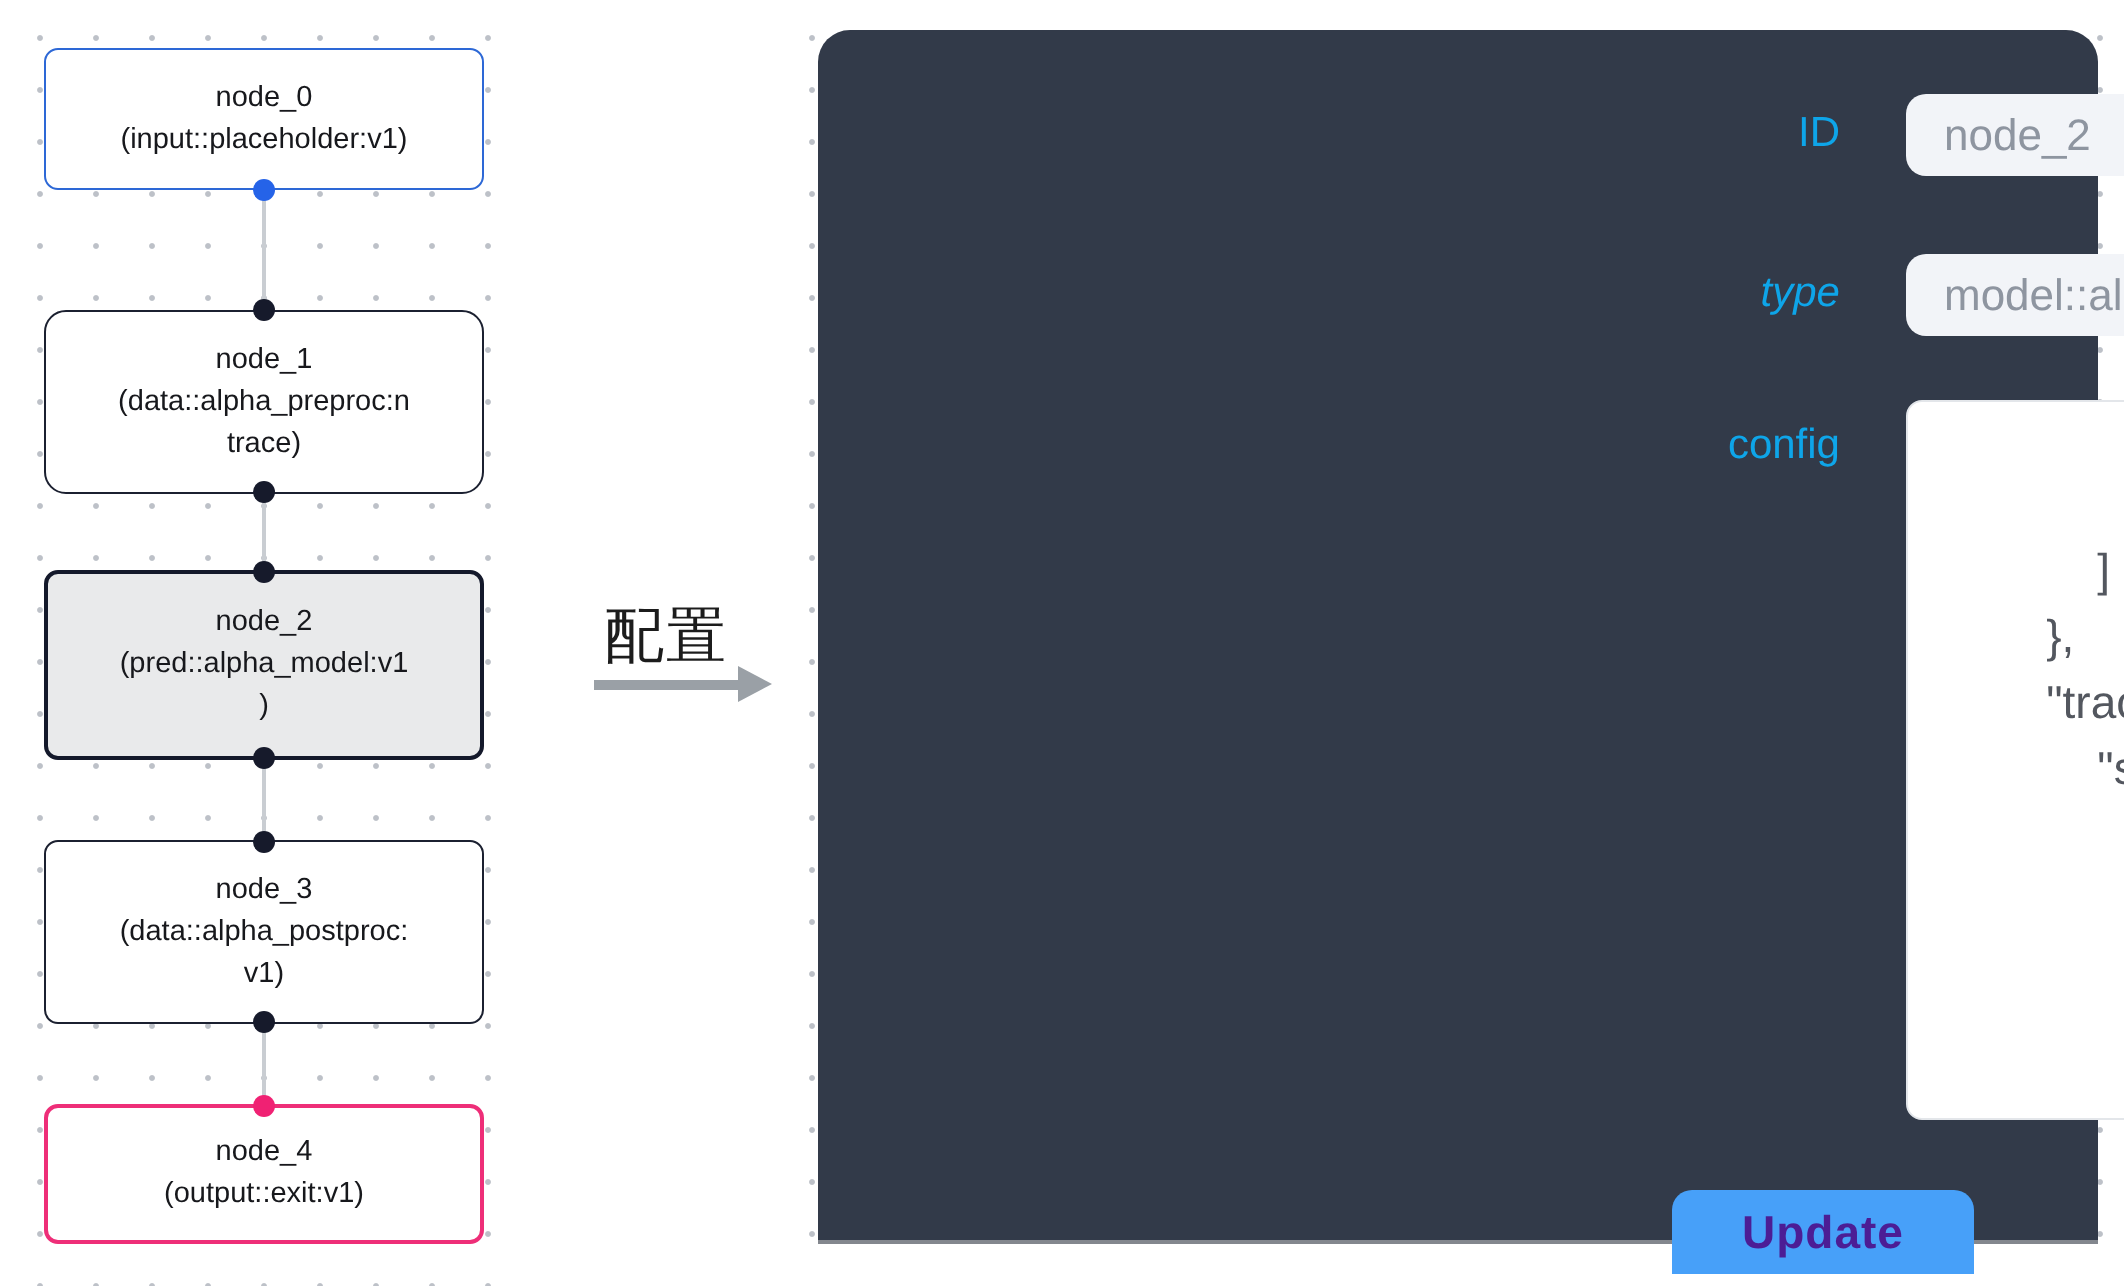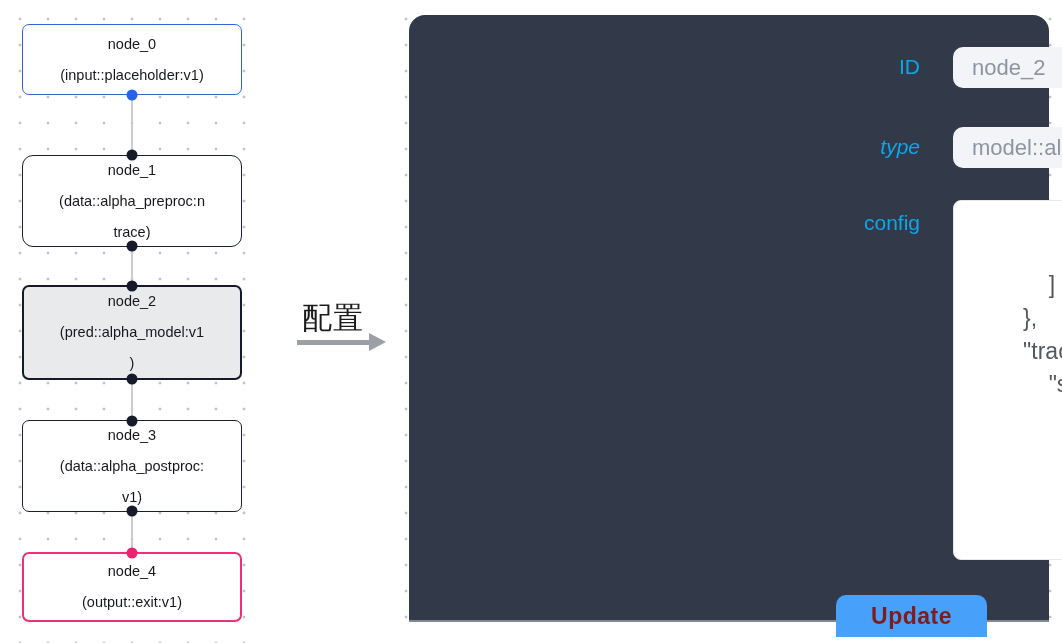--- a/index.html
+++ b/index.html
@@ -7,21 +7,21 @@
   #stage { position:relative; width:1062px; height:643px; background:#ffffff; }
 
   
   .dots { position:absolute; background-image: radial-gradient(circle, #bdc1c8 1.2px, transparent 1.7px); background-size: 28px 26px; background-position: 6px 6px; }
   #dots-left  { left:0; top:0; width:266px; height:643px; }
   #dots-right { left:386px; top:0; width:676px; height:624px; }
 
   
   .node { position:absolute; left:22px; width:220px; background:#ffffff; border:1.5px solid #1b2030; border-radius:7px;
           display:flex; flex-direction:column; align-items:center; justify-content:center;
-          font-size:14.5px; line-height:21px; color:#17181c; text-align:center;gap:10px; }
+          font-size:14.5px; line-height:21px; color:#17181c; text-align:center; }
   .node .t { white-space:pre; }
   #node-0 { top:24px;  height:71px; border-color:#2d68d6; }
   #node-1 { top:155px; height:92px;border-radius:11px; }
   #node-2 { top:285px; height:95px; border-width:2.5px; background:#e9eaeb; border-color:#14192b; }
   #node-3 { top:420px; height:92px; }
   #node-4 { top:552px; height:70px; border-width:2px; border-color:#ee2e78; }
 
   .edge { position:absolute; left:131px; width:2px; background:#c9cdd2; }
   .port { position:absolute; width:11px; height:11px; border-radius:50%; background:#161a2b; transform:translate(-50%,-50%); }
   .port.blue { background:#2563e8; }
@@ -45,21 +45,21 @@
   #input-id   { top:32px; }
   #input-type { top:112px; }
 
   #config-box { position:absolute; left:544px; top:185px; width:484px; height:360px; background:#ffffff;
                 border:1px solid #e3e6ea; border-radius:8px; overflow:hidden; }
   #config-text { position:absolute; left:0; top:2px; right:34px; bottom:0; padding-left:18px;
                  white-space:pre; font-family:"Liberation Sans", sans-serif;
                  font-size:23px; line-height:33px; color:#53575f; overflow:hidden; }
 
   #update-btn { position:absolute; left:427px; top:580px; width:151px; height:42px; background:#47a0f9; border:none;
-                border-radius:10px 10px 0 0; color:#7f1d1d; font-family:"Liberation Sans", sans-serif;
+                border-radius:10px 10px 0 0; color:#4c1d95; font-family:"Liberation Sans", sans-serif;
                 font-size:23px; font-weight:bold; letter-spacing:0.5px; cursor:pointer; }
 </style>
 </head>
 <body>
 
 <div id="stage">
 
   <div id="dots-left" class="dots"></div>
   <div id="dots-right" class="dots"></div>
 

